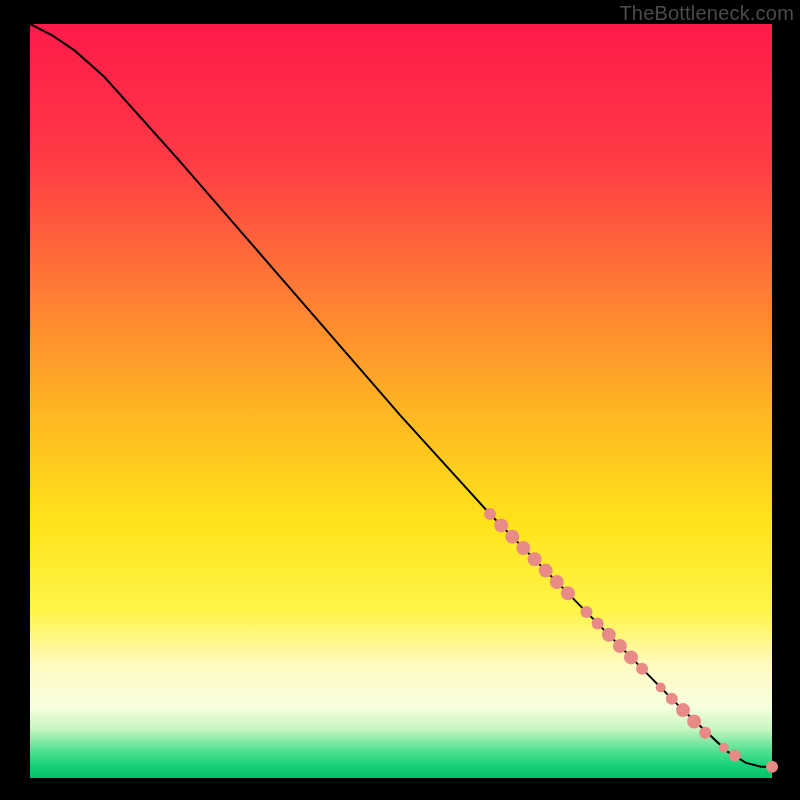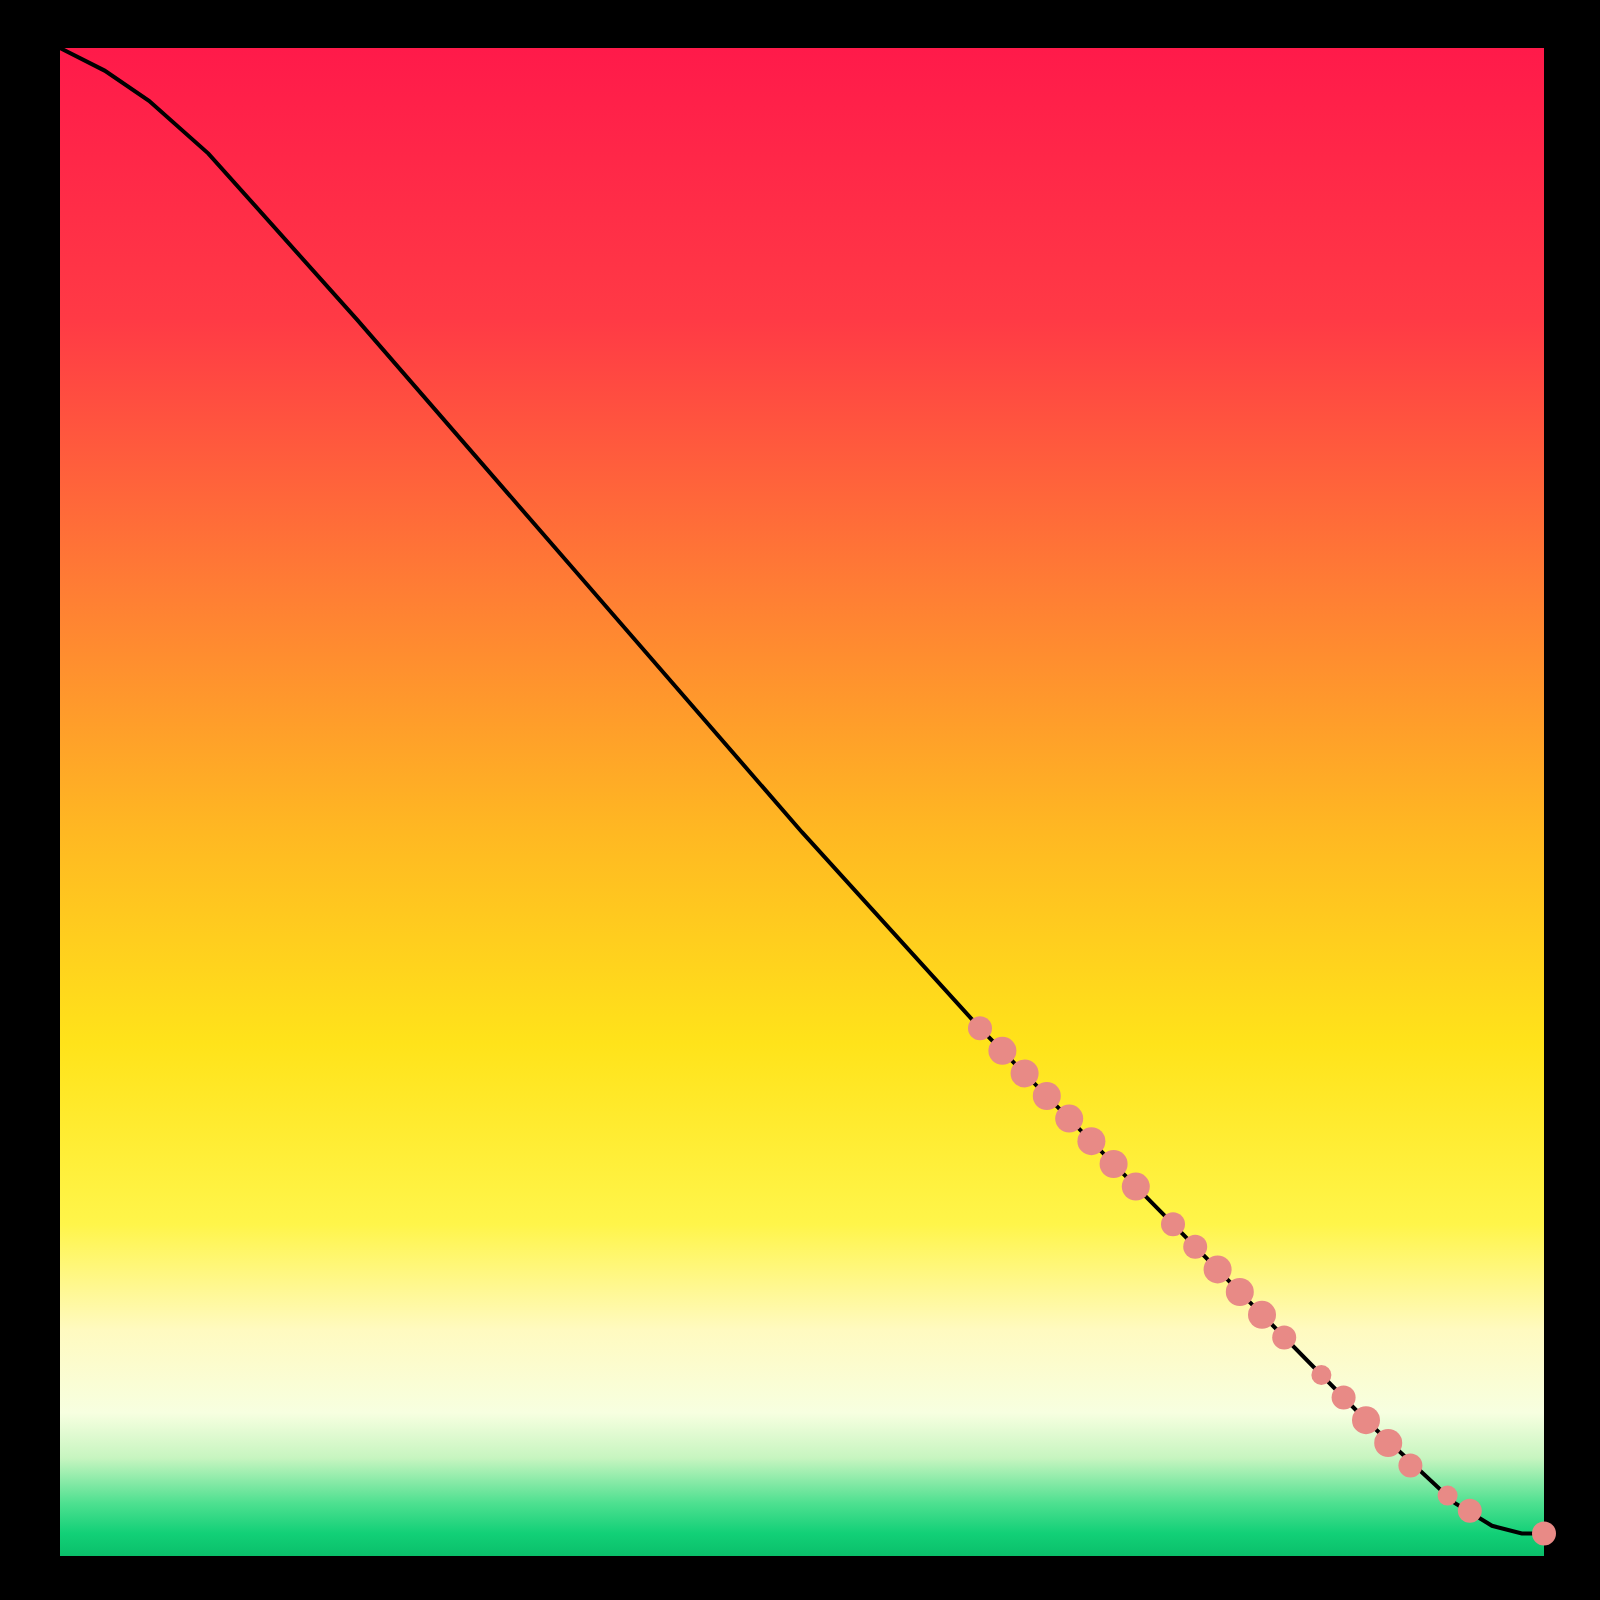--- a/index.html
+++ b/index.html
@@ -28,20 +28,21 @@
     z-index: 5;
   }
   svg {
     display: block;
   }
 </style>
 </head>
 <body>
 
 <div class="frame">
+  <div class="watermark">TheBottleneck.com</div>
 
   <svg id="chart-svg" width="800" height="800" viewBox="0 0 800 800">
     <defs>
       <linearGradient id="bg-grad" x1="0" y1="0" x2="0" y2="1">
           <stop offset="0.00%" stop-color="#ff1a4a"></stop>
           <stop offset="18.00%" stop-color="#ff3a45"></stop>
           <stop offset="35.00%" stop-color="#ff7a35"></stop>
           <stop offset="52.00%" stop-color="#ffb822"></stop>
           <stop offset="66.00%" stop-color="#ffe31a"></stop>
           <stop offset="78.00%" stop-color="#fff54a"></stop>

